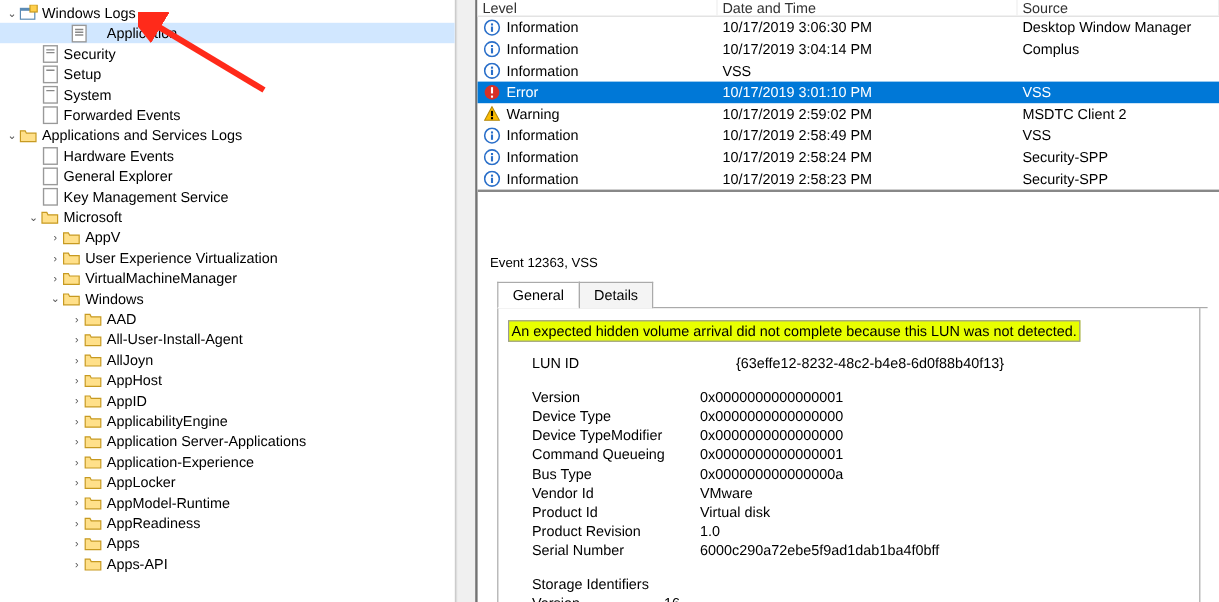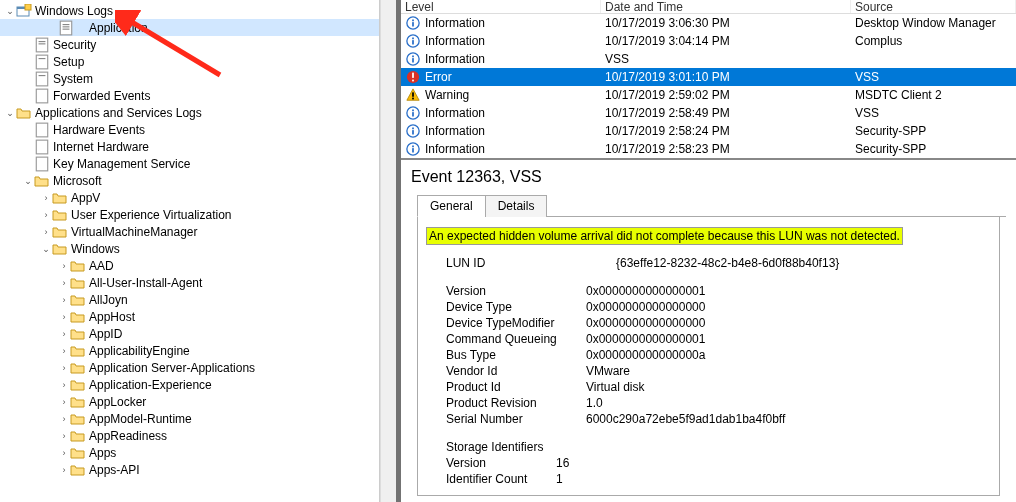--- a/index.html
+++ b/index.html
@@ -6,33 +6,33 @@
 body { background: #fff; overflow: hidden; width: 1016px; height: 502px; position: relative; }
 .container { display: flex; height: 502px; }
 .tree-panel { width: 380px; border-right: 1px solid #ccc; overflow-y: auto; padding: 2px 0; position: relative; }
 .tree-scroll { width: 16px; background: #f0f0f0; border-left: 1px solid #ddd; }
 .tree-node { display: flex; align-items: center; height: 17px; padding-left: 4px; cursor: default; white-space: nowrap; }
 .tree-node.selected { background: #d1e7ff; gap: 12px; }
 .indent { display: inline-block; }
 .chevron { width: 12px; height: 12px; display: inline-flex; align-items: center; justify-content: center; font-size: 9px; color: #555; cursor: pointer; }
 .chevron.empty { visibility: hidden; }
 .icon { width: 16px; height: 14px; display: inline-flex; align-items: center; justify-content: center; margin-right: 3px; }
-.right-panel { flex: 1; display: flex; flex-direction: column; border-left: 5px solid #737373; }
+.right-panel { flex: 1; display: flex; flex-direction: column; border-left: 2px solid #737373; gap: 46px; }
 .event-list { border-bottom: 2px solid #888; background: #fff; }
 .list-header { display: flex; background: #fff; border-bottom: 1px solid #ddd; height: 14px; overflow: hidden; }
 .list-header .col { padding: 0 6px; border-right: 1px solid #eee; font-weight: normal; color: #333; }
 .list-row { display: flex; align-items: center; height: 18px; padding: 0; cursor: default; }
 .list-row.selected { background: #0078d7; color: #fff; }
 .col { overflow: hidden; text-overflow: ellipsis; white-space: nowrap; }
 .col.level { width: 200px; display: flex; align-items: center; padding-left: 4px; }
 .col.date { width: 250px; padding-left: 4px; }
 .col.source { flex: 1; padding-left: 4px; }
 .level-icon { width: 16px; height: 16px; display: inline-flex; align-items: center; justify-content: center; margin-right: 4px; }
 .detail-panel { flex: 1; padding: 8px 10px; overflow: auto; background: #fff; }
-.detail-title { font-size: 16px; margin-bottom: 8px; color: #000; }
+.detail-title { font-size: 11px; margin-bottom: 8px; color: #000; }
 .tabs { display: flex; border-bottom: 1px solid #aaa; margin-left: 6px; }
 .tab { padding: 3px 12px; border: 1px solid #aaa; border-bottom: none; background: #fff; margin-right: -1px; cursor: pointer; position: relative; top: 1px; }
 .tab.active { background: #fff; border-bottom: 1px solid #fff; }
 .tab.inactive { background: #f4f4f4; }
 .detail-body { border: 1px solid #aaa; border-top: none; padding: 10px 8px 8px 8px; margin-left: 6px; margin-right: 6px; }
 .highlight-msg { background: #e8ff00; padding: 1px 2px; display: inline-block; border: 1px solid #999; margin-bottom: 10px; }
 .kv-table { margin-left: 20px; }
 .kv-row { display: flex; line-height: 16px; }
 .kv-key { width: 140px; }
 .kv-val { }
@@ -143,21 +143,21 @@
     </div>
 
     <div class="tree-node">
       <span class="indent" style="width:18px"></span>
         <span class="chevron empty"></span>
       <span class="icon">
           <svg viewBox="0 0 14 14">
             <rect x="2" y="1" width="10" height="12" fill="#fff" stroke="#999"></rect>
           </svg>
         </span>
-      <span>Internet Hardware</span>
+      <span>General Explorer</span>
     </div>
 
     <div class="tree-node">
       <span class="indent" style="width:18px"></span>
         <span class="chevron empty"></span>
       <span class="icon">
           <svg viewBox="0 0 14 14">
             <rect x="2" y="1" width="10" height="12" fill="#fff" stroke="#999"></rect>
           </svg>
         </span>

